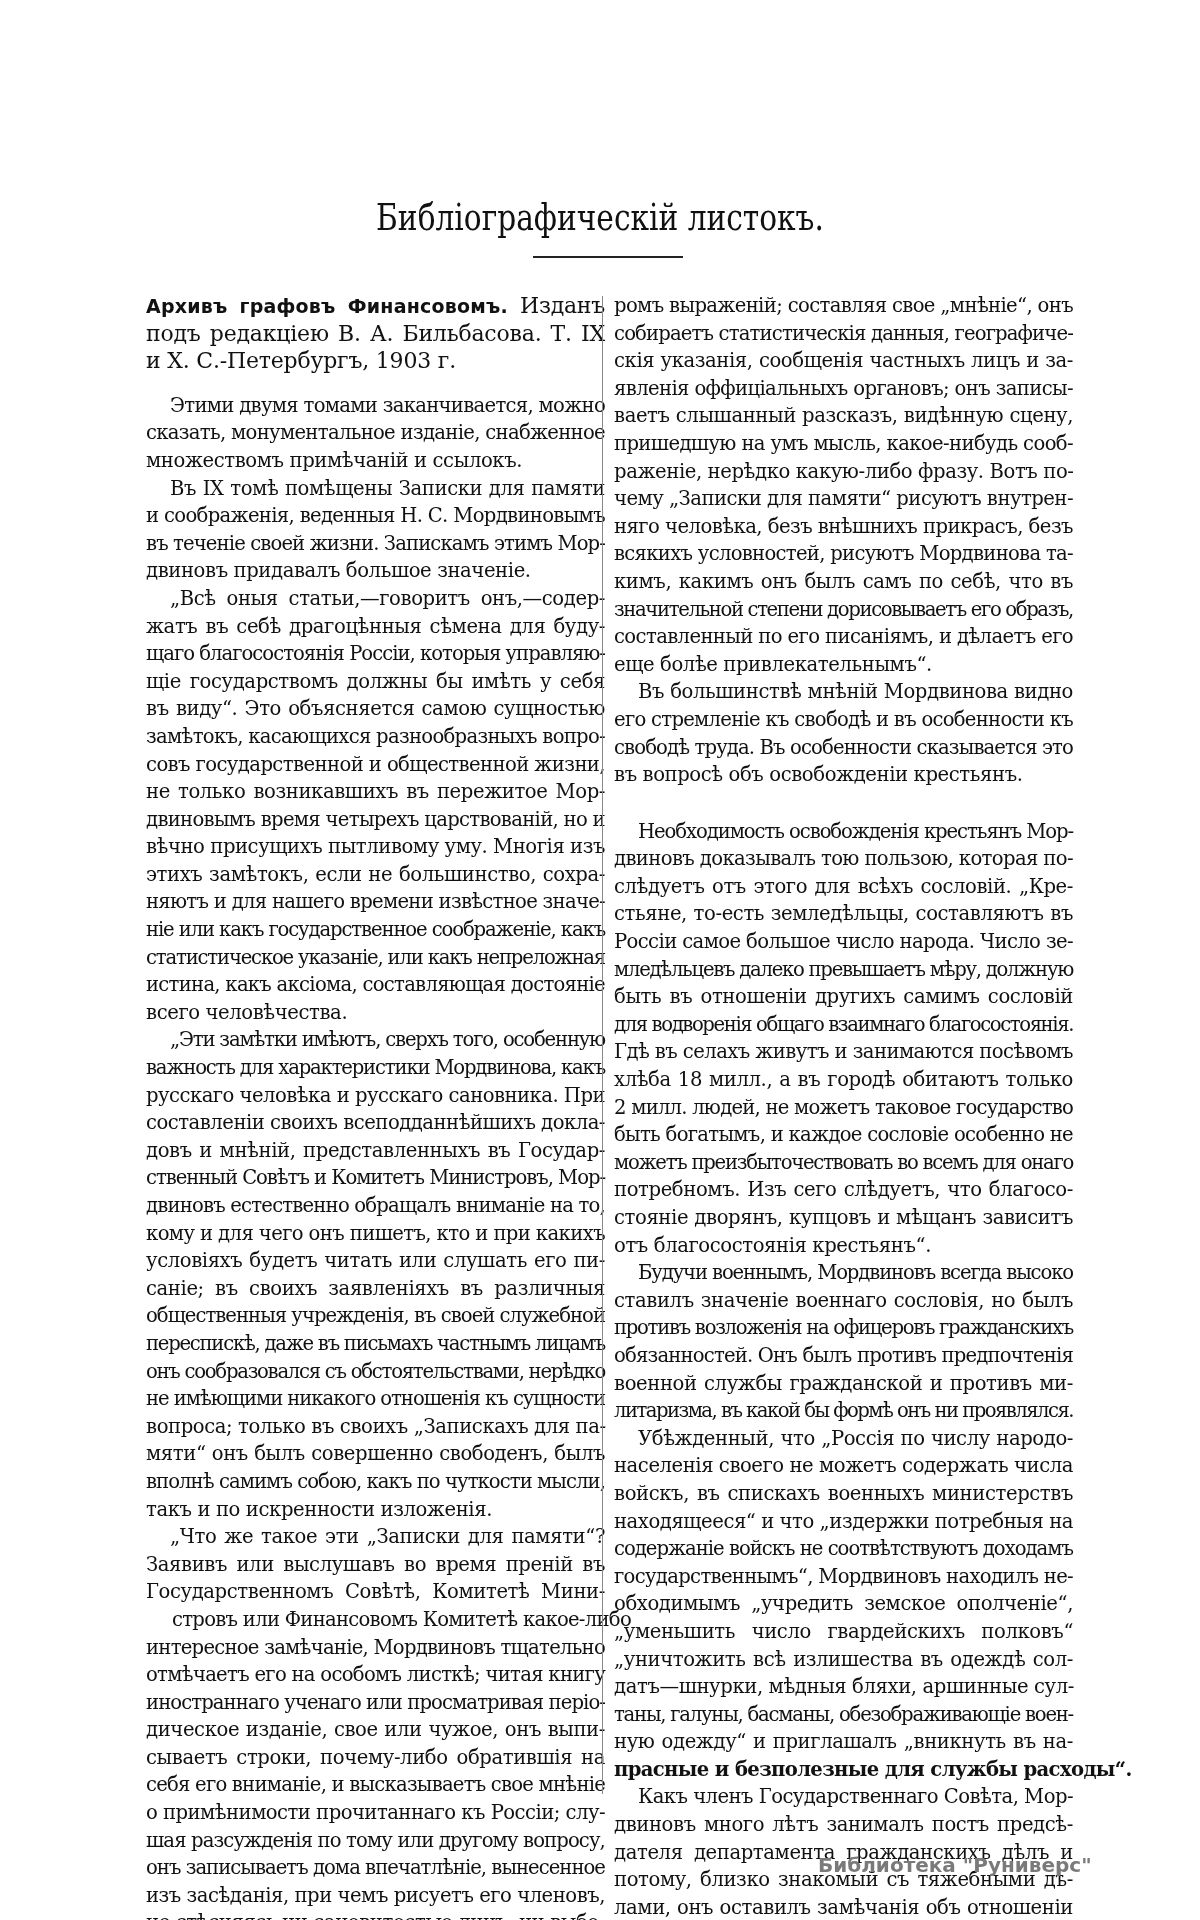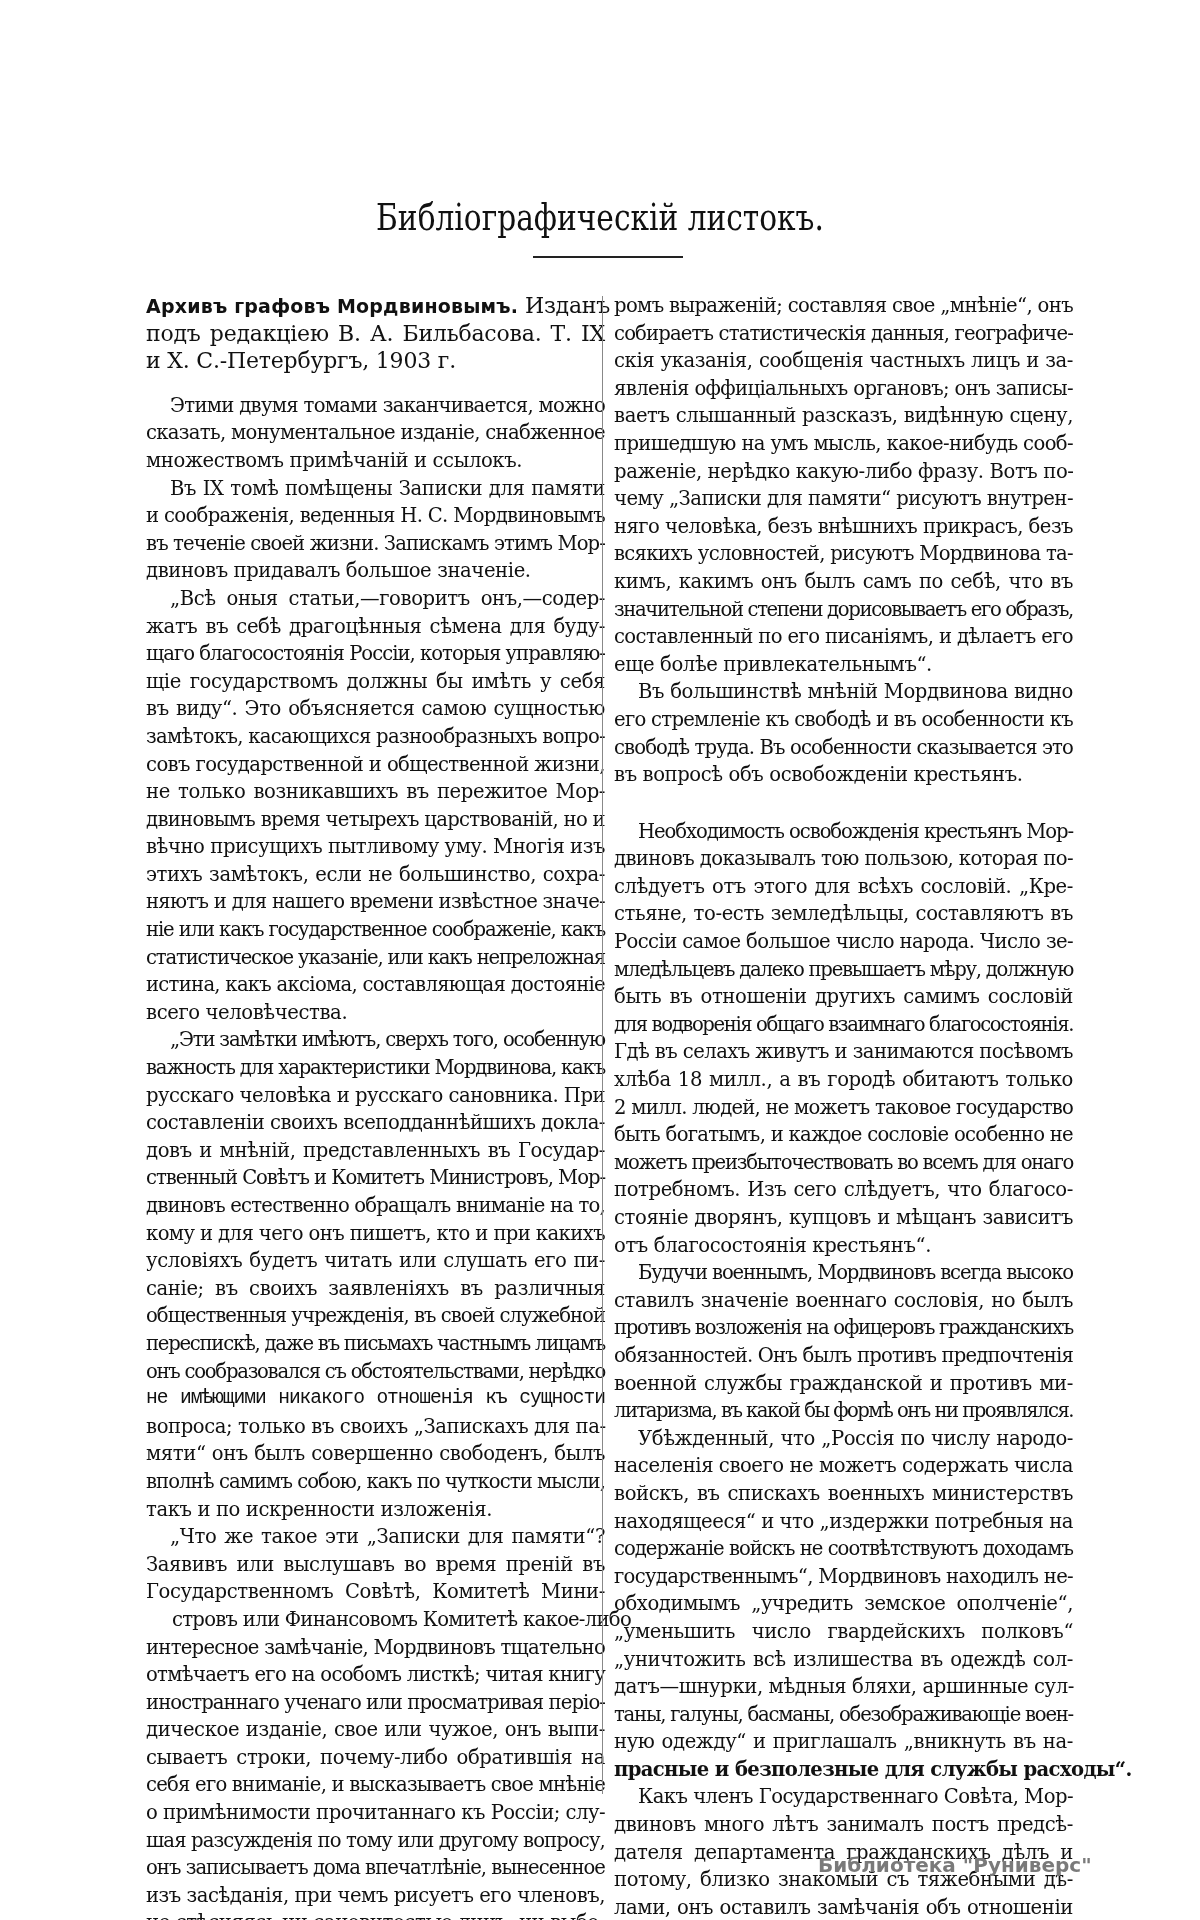--- a/index.html
+++ b/index.html
@@ -24,21 +24,21 @@
   .watermark { position: absolute; left: 818px; top: 1853px; font-family: "DejaVu Sans", "Liberation Sans", sans-serif;
                font-size: 20px; color: #7a7a7a; font-weight: bold; letter-spacing: 0px; }
 </style>
 </head>
 <body>
 
 <h1 class="page-title">Библіографическій листокъ.</h1>
 <div class="title-rule"></div>
 
 <div class="col col-left">
-  <div class="line heading-line" style="letter-spacing: -0.258929px;"><span class="heading-bold">Архивъ графовъ Мордвиновымъ.</span><span> Изданъ</span></div>
+  <div class="line heading-line" style="letter-spacing: -0.258929px;"><span class="heading-bold">Архивъ графовъ Финансовомъ.</span><span> Изданъ</span></div>
   <div class="line heading-line">подъ редакціею В. А. Бильбасова. Т. IX</div>
   <div class="line heading-line last">и X. С.-Петербургъ, 1903 г.</div>
   <div class="gap"></div>
   <div id="left-body">
       <div class="line indent" style="letter-spacing: -0.697276px;">Этими двумя томами заканчивается, можно</div>
       <div class="line" style="letter-spacing: -0.688154px;">сказать, монументальное изданіе, снабженное</div>
       <div class="line last">множествомъ примѣчаній и ссылокъ.</div>
       <div class="line indent">Въ IX томѣ помѣщены Записки для памяти</div>
       <div class="line" style="letter-spacing: -0.665997px;">и соображенія, веденныя Н. С. Мордвиновымъ</div>
       <div class="line" style="letter-spacing: -0.876563px;">въ теченіе своей жизни. Запискамъ этимъ Мор-</div>
@@ -65,21 +65,21 @@
       <div class="line" style="letter-spacing: -0.493006px;">составленіи своихъ всеподданнѣйшихъ докла-</div>
       <div class="line">довъ и мнѣній, представленныхъ въ Государ-</div>
       <div class="line" style="letter-spacing: -1.03481px;">ственный Совѣтъ и Комитетъ Министровъ, Мор-</div>
       <div class="line" style="letter-spacing: -0.800923px;">двиновъ естественно обращалъ вниманіе на то,</div>
       <div class="line" style="letter-spacing: -0.60348px;">кому и для чего онъ пишетъ, кто и при какихъ</div>
       <div class="line">условіяхъ будетъ читать или слушать его пи-</div>
       <div class="line">саніе; въ своихъ заявленіяхъ въ различныя</div>
       <div class="line" style="letter-spacing: -0.983576px;">общественныя учрежденія, въ своей служебной</div>
       <div class="line" style="letter-spacing: -1.24233px;">переспискѣ, даже въ письмахъ частнымъ лицамъ</div>
       <div class="line" style="letter-spacing: -1.25088px;">онъ сообразовался съ обстоятельствами, нерѣдко</div>
-      <div class="line" style="letter-spacing: -1.04397px; font-family: Liberation Mono, monospace;">не имѣющими никакого отношенія къ сущности</div>
+      <div class="line" style="letter-spacing: -1.04397px;">не имѣющими никакого отношенія къ сущности</div>
       <div class="line">вопроса; только въ своихъ „Запискахъ для па-</div>
       <div class="line">мяти“ онъ былъ совершенно свободенъ, былъ</div>
       <div class="line" style="letter-spacing: -0.935866px;">вполнѣ самимъ собою, какъ по чуткости мысли,</div>
       <div class="line last">такъ и по искренности изложенія.</div>
       <div class="line indent">„Что же такое эти „Записки для памяти“?</div>
       <div class="line">Заявивъ или выслушавъ во время преній въ</div>
       <div class="line">Государственномъ Совѣтѣ, Комитетѣ Мини-</div>
       <div class="line" style="letter-spacing: -0.719196px; margin-left: 26px;">стровъ или Финансовомъ Комитетѣ какое-либо</div>
       <div class="line" style="letter-spacing: -0.739658px;">интересное замѣчаніе, Мордвиновъ тщательно</div>
       <div class="line" style="letter-spacing: -0.702557px;">отмѣчаетъ его на особомъ листкѣ; читая книгу</div>

